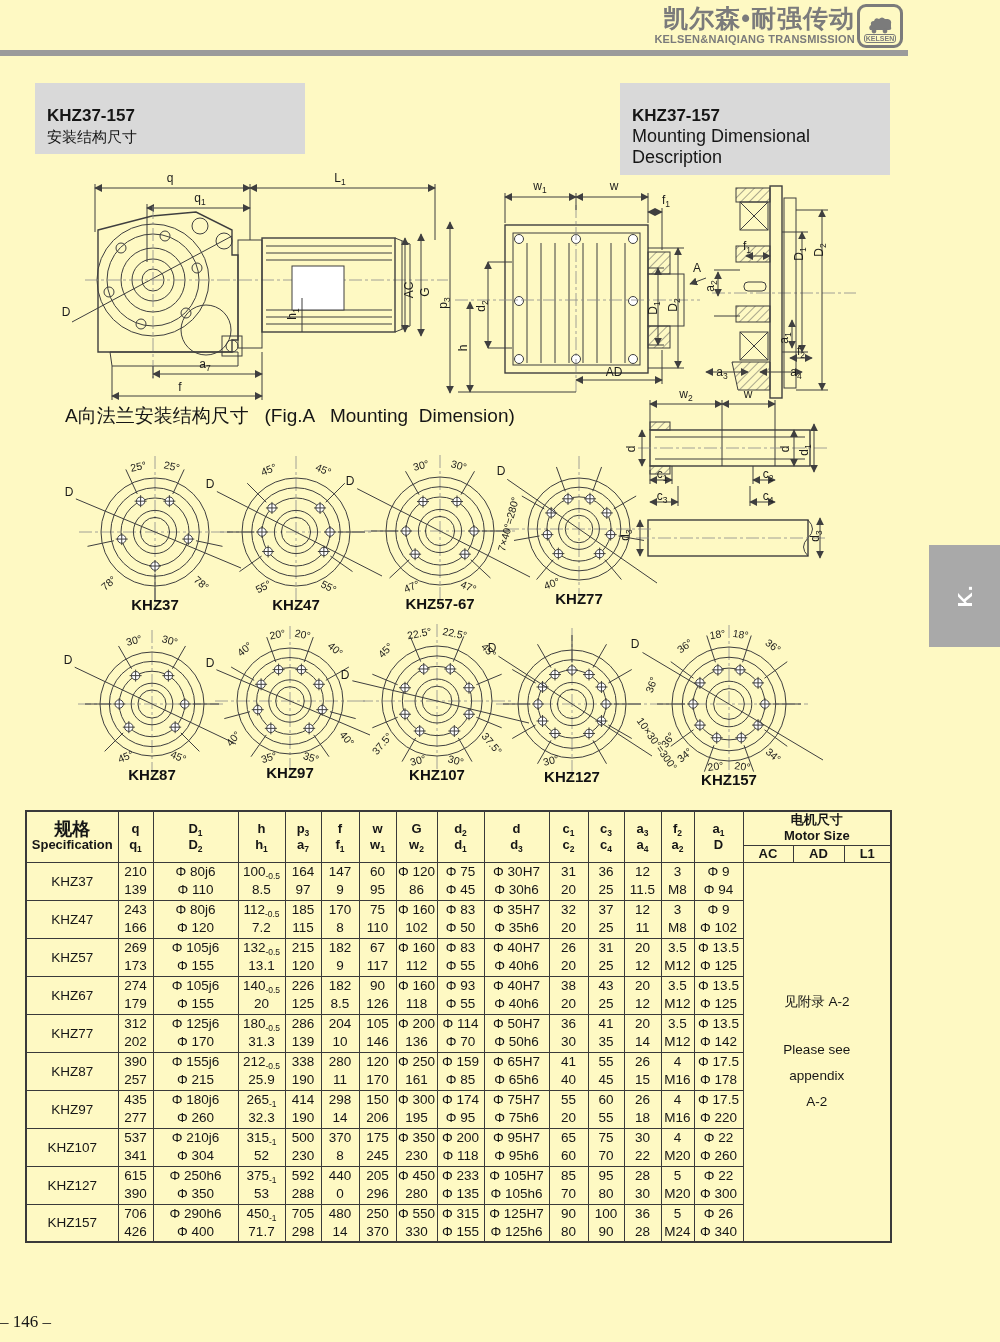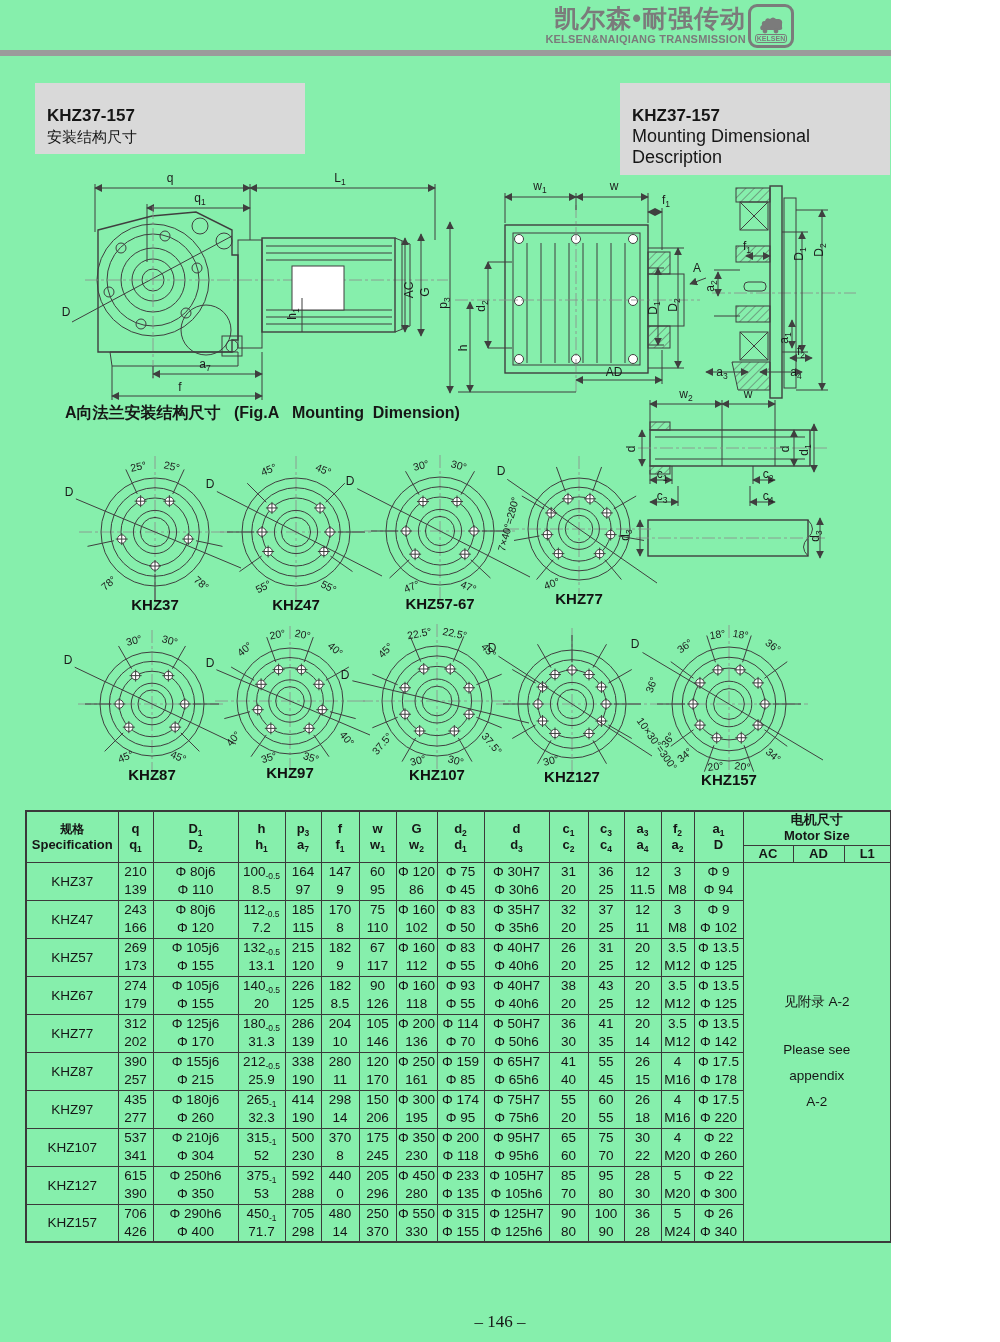--- a/index.html
+++ b/index.html
@@ -1,34 +1,34 @@
 <!DOCTYPE html>
 <html><head>
 <meta charset="utf-8">
 <style>
   html,body{margin:0;padding:0;background:#fff}
-  #page{position:relative;width:891px;height:1342px;background:#86efac;
+  #page{position:relative;width:1000px;height:1342px;background:#fef9c3;
         font-family:"Liberation Sans",sans-serif;color:#161616;overflow:hidden}
   .abs{position:absolute}
   
   #logo-zh{right:145px;top:2px;font-weight:bold;color:#7b7b7b;font-size:25px;letter-spacing:1px;white-space:nowrap}
   #logo-en{right:145px;top:33px;font-weight:bold;color:#7b7b7b;font-size:11px;letter-spacing:.2px;white-space:nowrap}
   #badge{right:97px;top:4px;width:40px;height:38px;border:3px solid #7b7b7b;border-radius:9px;
          display:flex;flex-direction:column;align-items:center;justify-content:flex-end}
   #badge .bd-txt{font-size:7px;font-weight:bold;color:#7b7b7b;border:1px solid #7b7b7b;border-radius:3px;
          padding:0 1px;margin-bottom:2px;letter-spacing:0}
   #rule{left:0;top:50px;width:908px;height:6px;background:#9b9b9b}
   
   .tb{background:#d9d9d9;padding:22px 12px 7px 12px;width:246px}
   .tb .m{font-size:17px;font-weight:bold;line-height:21px}
   .tb .s{font-size:15px;font-weight:normal;line-height:21px}
   #tb-left{left:35px;top:83px}
   #tb-right{left:620px;top:83px}
   
-  #figcap{left:65px;top:403px;font-size:16px;font-weight:bold;white-space:pre}
+  #figcap{left:65px;top:403px;font-size:19px;font-weight:normal;white-space:pre}
   
   #ktab{left:929px;top:545px;width:71px;height:102px;background:#a9a9a9;display:flex;align-items:center;justify-content:center}
   #ktab span{transform:rotate(-90deg);color:#fff;font-size:21px;font-weight:bold;letter-spacing:1px}
   
   #drawsvg{left:0;top:0}
   .ln{stroke:#3f3f3f;stroke-width:1;fill:none}
   .ln2{stroke:#3f3f3f;stroke-width:1.4;fill:none}
   .cl{stroke:#8a8a8a;stroke-width:.8;stroke-dasharray:13 3 3 3;fill:none}
   .hat{fill:url(#hatch);stroke:#3f3f3f;stroke-width:1}
   .wh{fill:#fff;stroke:#3f3f3f;stroke-width:1}
@@ -44,21 +44,21 @@
   .l{display:block;height:18px;line-height:18px;white-space:nowrap}
   .hl{display:block;height:16px;line-height:16px;white-space:nowrap}
   .sb{font-size:8.5px;position:relative;top:3px}
   tbody tr{height:38px}
   .speccell{font-size:14px}
   .motorcell{font-size:14px;line-height:26px}
   .motorcell .gap{height:22px}
   
   #note-zh{left:28px;top:1249px;font-size:15px;letter-spacing:.3px}
   #note-en{left:28px;top:1275px;font-size:15px}
-  #pagenum{left:0;top:1312px;width:1000px;text-align:center;
+  #pagenum{left:0;top:1312px;width:1000px;text-align:left;
            font-family:"Liberation Serif",serif;font-size:17px}
 </style>
 </head>
 <body>
 
 <div id="page">
 
   <div class="abs" id="logo-zh">凯尔森•耐强传动</div>
   <div class="abs" id="logo-en">KELSEN&amp;NAIQIANG TRANSMISSION</div>
   <div class="abs" id="badge">
@@ -744,21 +744,21 @@
         <col style="width: 37px;">
         <col style="width: 33px;">
         <col style="width: 49px;">
         <col style="width: 50px;">
         <col style="width: 51px;">
         <col style="width: 47px;">
       </colgroup>
     <thead id="thead">
         <tr style="height: 34px;">
           <th rowspan="2">
-            <span class="hl" style="font-size: 12px;">规格</span>
+            <span class="hl" style="font-size: 18px;">规格</span>
             <span class="hl">Specification</span>
           </th>
           <th rowspan="2">
             <span class="hl">q</span>
             <span class="hl"><span>q</span><span class="sb">1</span></span>
           </th>
           <th rowspan="2">
             <span class="hl"><span>D</span><span class="sb">1</span></span>
             <span class="hl"><span>D</span><span class="sb">2</span></span>
           </th>

